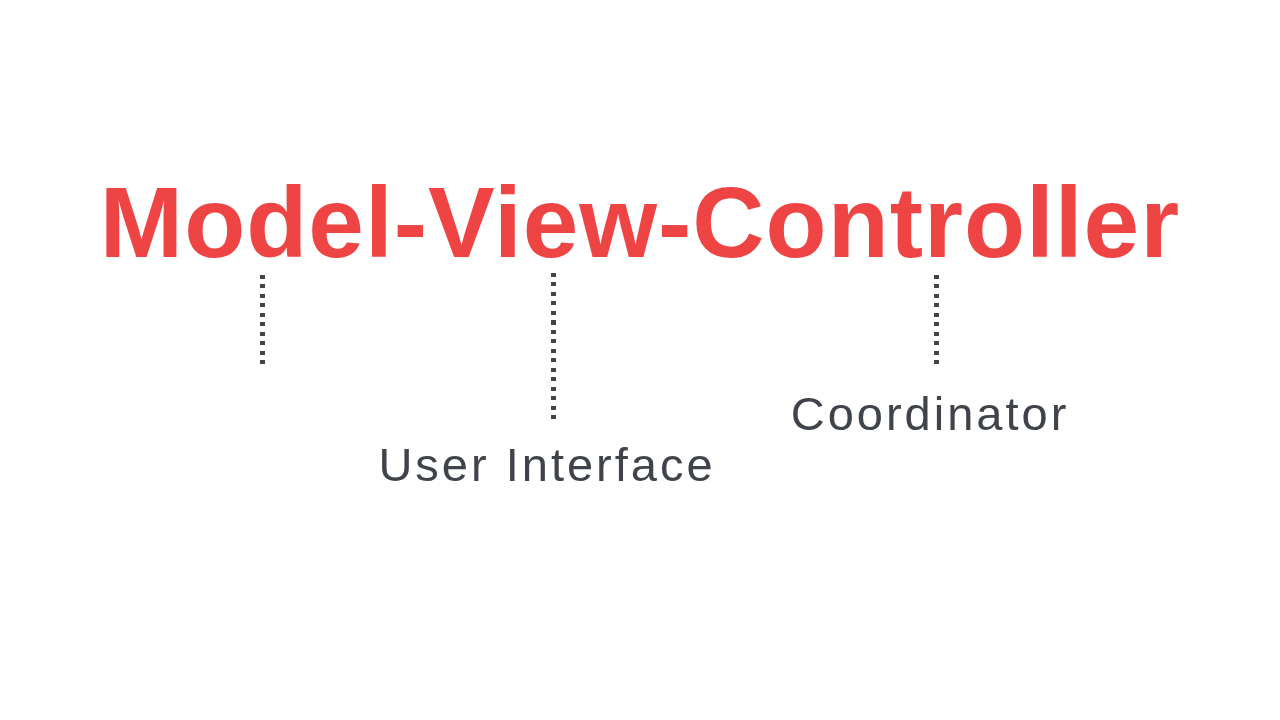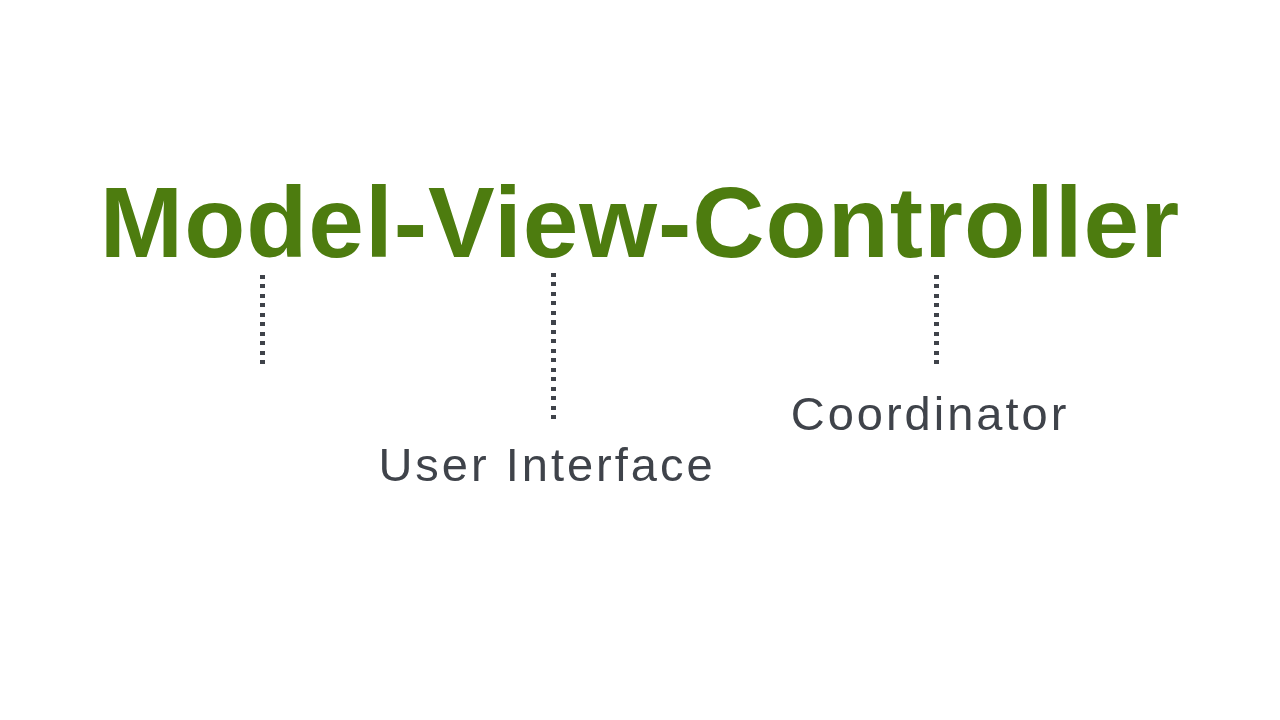--- a/index.html
+++ b/index.html
@@ -25,21 +25,21 @@
     left: 0;
     top: 172px;
     width: 100%;
     margin: 0;
     text-align: center;
     font-family: "Liberation Sans", sans-serif;
     font-weight: 700;
     font-size: 100px;
     line-height: 1;
     letter-spacing: 1px;
-    color: #4d7c0f;
+    color: #ef4444;
     white-space: nowrap;
   }
   .connector {
     position: absolute;
     width: 5px;
     background: repeating-linear-gradient(
       to bottom,
       #3f434a 0px, #3f434a 4px,
       transparent 4px, transparent 9.5px
     );

